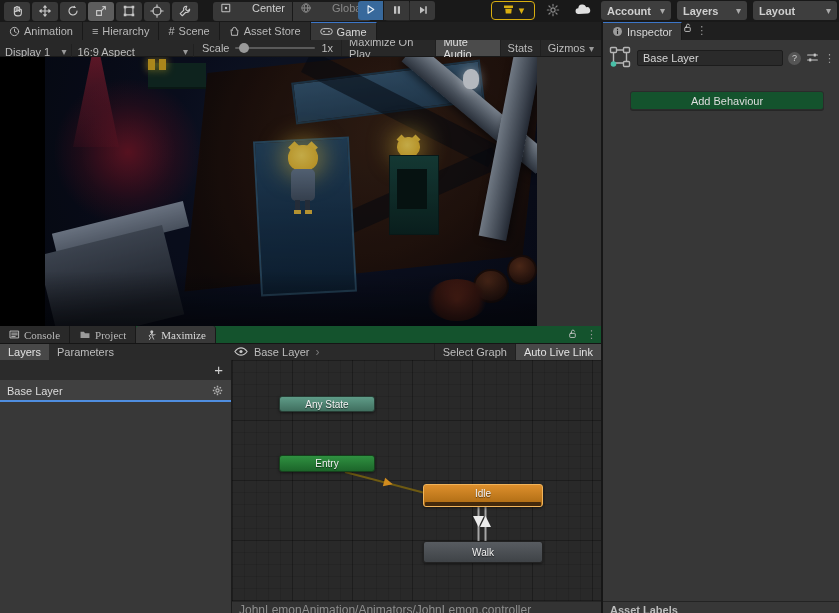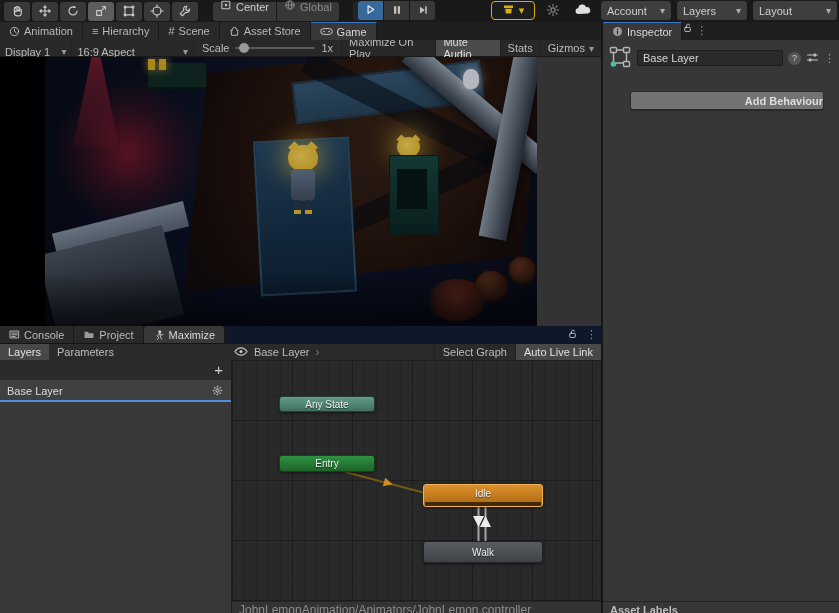--- a/index.html
+++ b/index.html
@@ -7,32 +7,32 @@
   body { font-family:"Liberation Sans","DejaVu Sans",sans-serif; }
   .app { position:relative; width:839px; height:613px; background:#282828; overflow:hidden; color:#c8c8c8; font-size:11px; -webkit-font-smoothing:antialiased; }
 
   
   .topbar { position:relative; height:22px; background:#191919; display:flex; align-items:center; }
   .toolbtn { height:19px; min-width:26px; margin:0 1px; background:#383838; border-radius:3px; display:flex; align-items:center; justify-content:center; }
   .toolbtn.sel { background:#5d5d5d; }
   .toolbtn svg { display:block; }
   .tool-group { display:flex; align-items:center; margin-left:3px; }
   .pair { display:flex; align-items:center; margin-left:14px; }
-  .pairbtn { height:19px; background:#383838; display:flex; align-items:flex-end; gap:4px; padding:8px 7px; color:#cfcfcf; }
+  .pairbtn { height:19px; background:#383838; display:flex; align-items:flex-start; gap:20px; padding:0 7px; color:#cfcfcf; }
   .pairbtn:first-child { border-radius:3px 0 0 3px; }
   .pairbtn:last-child { border-radius:0 3px 3px 0; margin-left:1px; color:#8a8a8a; }
   .snapbtn { margin-left:14px; background:#242424; }
   .playgroup { position:absolute; left:358px; top:1px; display:flex; }
   .playbtn { width:25px; height:19px; margin-right:1px; background:#383838; display:flex; align-items:center; justify-content:center; }
   .playbtn.first { border-radius:3px 0 0 3px; background:#38699c; }
   .playbtn.last { border-radius:0 3px 3px 0; }
   .rightgroup { position:absolute; right:2px; top:1px; display:flex; align-items:center; gap:6px; }
   .collab { width:44px; height:19px; border:1.5px solid #d9ae10; border-radius:4px; background:#1d1d1d; display:flex; align-items:center; justify-content:center; gap:4px; color:#d9ae10; }
   .iconbtn { width:24px; height:19px; display:flex; align-items:center; justify-content:center; background:transparent; }
-  .dd { height:19px; background:#3e3e3e; border-radius:3px; display:flex; align-items:center; justify-content:space-between; padding:0 6px; color:#cfcfcf; }
+  .dd { height:19px; background:#3e3e3e; border-radius:3px; display:flex; align-items:center; justify-content:space-between; padding:0 6px; color:#cfcfcf;font-weight:bold; }
   .dd .arr { color:#aaa; font-size:10px; margin-left:8px; }
   .dd.account { width:70px; } .dd.layers { width:70px; } .dd.layout { width:84px; }
 
   
   .main { display:flex; height:591px; }
   .leftcol { width:601px; display:flex; flex-direction:column; }
   .vdivider { width:2px; background:#161616; }
   .inspector { width:236px; background:#373737; display:flex; flex-direction:column; }
 
   
@@ -80,21 +80,21 @@
   .g-cabR-panel { left:352px; top:112px; width:30px; height:40px; background:#06140f; }
   .g-ghost { left:418px; top:12px; width:16px; height:20px; border-radius:45% 45% 40% 40%; background:#e4e8ec; box-shadow:0 0 12px rgba(230,235,240,.7); }
   .g-slabTop { left:8px; top:160px; width:135px; height:26px; background:linear-gradient(180deg,#838d9b,#5a636f); transform:rotate(-14deg); }
   .g-slabBase { left:2px; top:182px; width:128px; height:92px; background:linear-gradient(180deg,#4a525d,#23272e 80%); transform:rotate(-14deg); }
   .g-barrel { border-radius:50%; background:radial-gradient(circle at 40% 35%, #5c2e16, #2a1208 75%); border:2px solid #1a0b04; }
   .g-redrug { left:382px; top:222px; width:60px; height:42px; border-radius:50%; background:radial-gradient(circle,#6e2a16 0%, #43180c 60%, transparent 80%); }
   .g-vignette { left:0; bottom:0; width:100%; height:55px; background:linear-gradient(transparent, rgba(0,0,0,.65)); }
   .g-tint { left:0; top:0; width:100%; height:100%; background:rgba(8,12,28,.22); }
 
   
-  .bottombar { height:17px; background:#0f172a; }
+  .bottombar { height:17px; background:#14532d;font-family:Liberation Serif, serif; }
   .bottombar .tab { background:#292929; }
   .bottombar .tab.active { background:#383838; border-top:none; border-radius:3px 3px 0 0; }
   .animtoolbar { height:17px; background:#2a2a2a; border-top:1px solid #151515; display:flex; align-items:center; color:#bdbdbd; flex-shrink:0; }
   .animtoolbar .tbtn { padding:0 8px; height:100%; display:flex; align-items:center; }
   .animtoolbar .tbtn.on { background:#484848; color:#e2e2e2; }
   .crumbwrap { display:flex; align-items:center; gap:6px; margin-left:112px; }
   .crumb-chev { color:#777; font-size:12px; }
   .anim-right { margin-left:auto; display:flex; height:100%;text-align:center; }
   .anim-right .tbtn { border-left:1px solid #202020; }
 
@@ -122,21 +122,21 @@
   .node-walk { left:191px; top:181px; width:120px; height:22px; background:linear-gradient(180deg,#585c61,#3f4347); border:1px solid #222; }
   .graph svg.trans { position:absolute; left:0; top:0; }
   .graphstatus { position:absolute; left:0; right:0; bottom:0; height:12px; background:#333; border-top:1px solid #262626; display:flex; justify-content:flex-start; padding:1px 7px 0; color:#8f8f8f; font-size:12px; overflow:hidden; }
 
   
   .insp-tabbar { height:18px; background:#1f1f1f; display:flex; position:relative; flex-shrink:0; }
   .insp-body { position:relative; flex:1; }
   .insp-header { display:flex; align-items:center; padding:5px 4px 0 5px; gap:5px; }
   .insp-field { flex:1; height:16px; background:#2a2a2a; border:1px solid #1c1c1c; border-radius:2px; color:#d6d6d6; display:flex; align-items:center; padding:0 5px; }
   .helpcircle { width:13px; height:13px; border-radius:50%; background:#555; color:#ccc; font-size:9px; display:flex; align-items:center; justify-content:center; }
-  .addbehaviour { position:absolute; left:27px; top:51px; width:194px; height:19px; background:#737373; border:1px solid #2b2b2b; border-radius:3px; color:#dedede; display:flex; align-items:center; justify-content:flex-end; box-shadow:0 1px 0 rgba(0,0,0,.3);font-weight:bold; }
+  .addbehaviour { position:absolute; left:27px; top:51px; width:194px; height:19px; background:#14532d; border:1px solid #2b2b2b; border-radius:3px; color:#dedede; display:flex; align-items:center; justify-content:center; box-shadow:0 1px 0 rgba(0,0,0,.3); }
   .insp-footer { position:absolute; left:0; right:0; bottom:0; height:12px; border-top:1px solid #232323; padding:2px 7px 0; color:#bdbdbd; font-weight:bold; overflow:hidden; }
 
   .vdots { color:#9a9a9a; font-size:11px; letter-spacing:0; }
   svg .st { stroke:#c8c8c8; fill:none; stroke-width:1.3; stroke-linecap:round; stroke-linejoin:round; }
   svg .stdim { stroke:#8a8a8a; fill:none; stroke-width:1.3; stroke-linecap:round; }
 </style>
 </head>
 <body>
 
 <div class="app">

